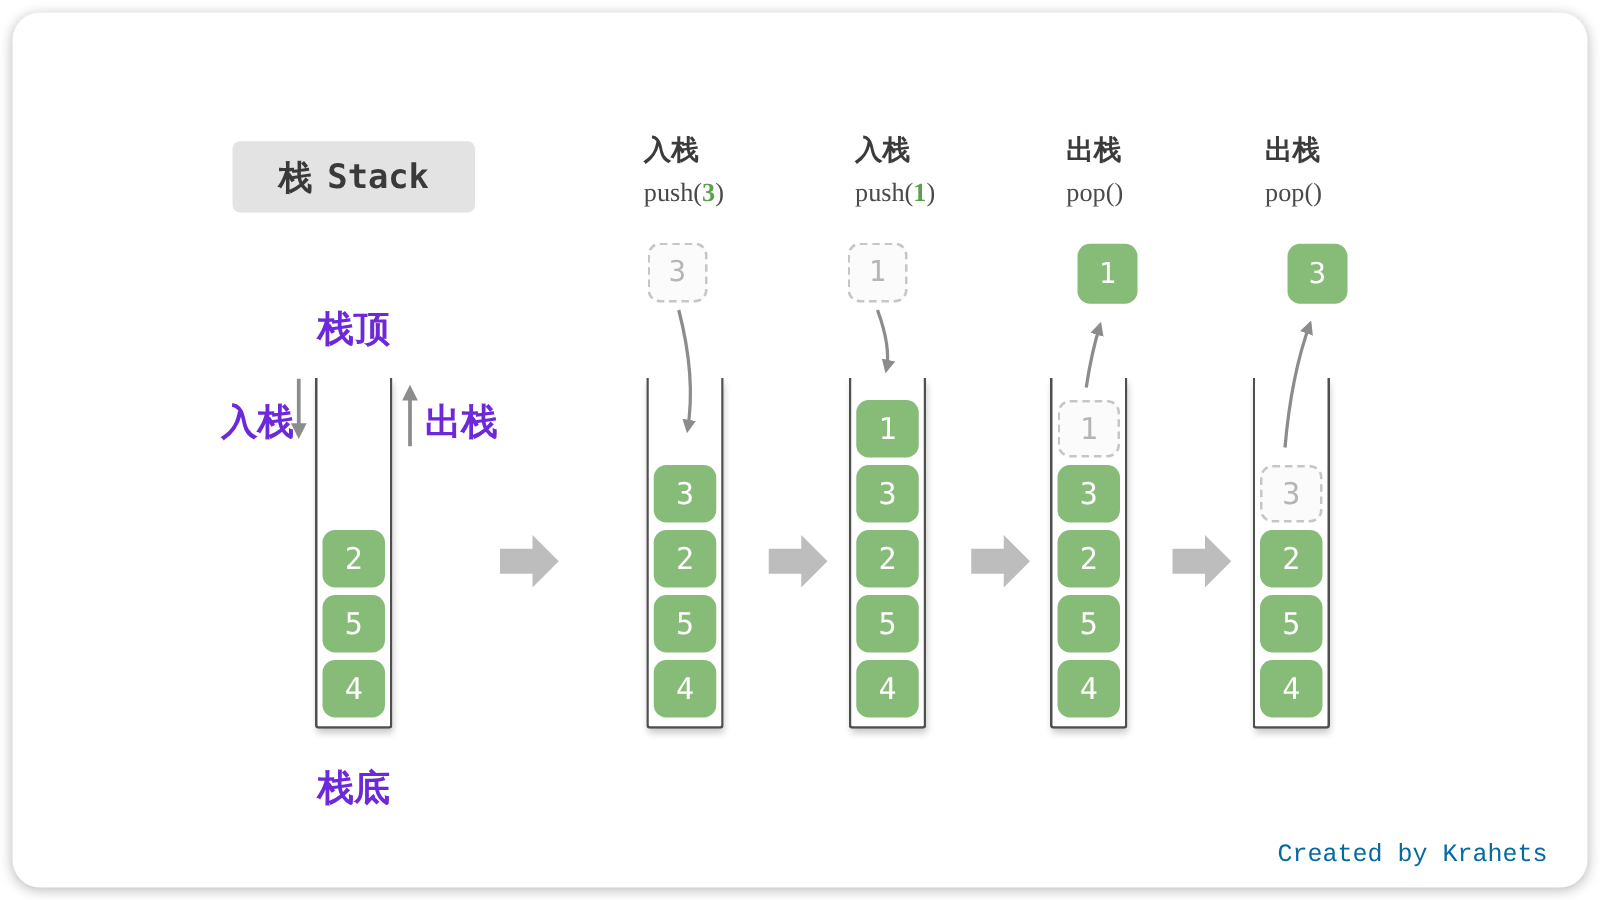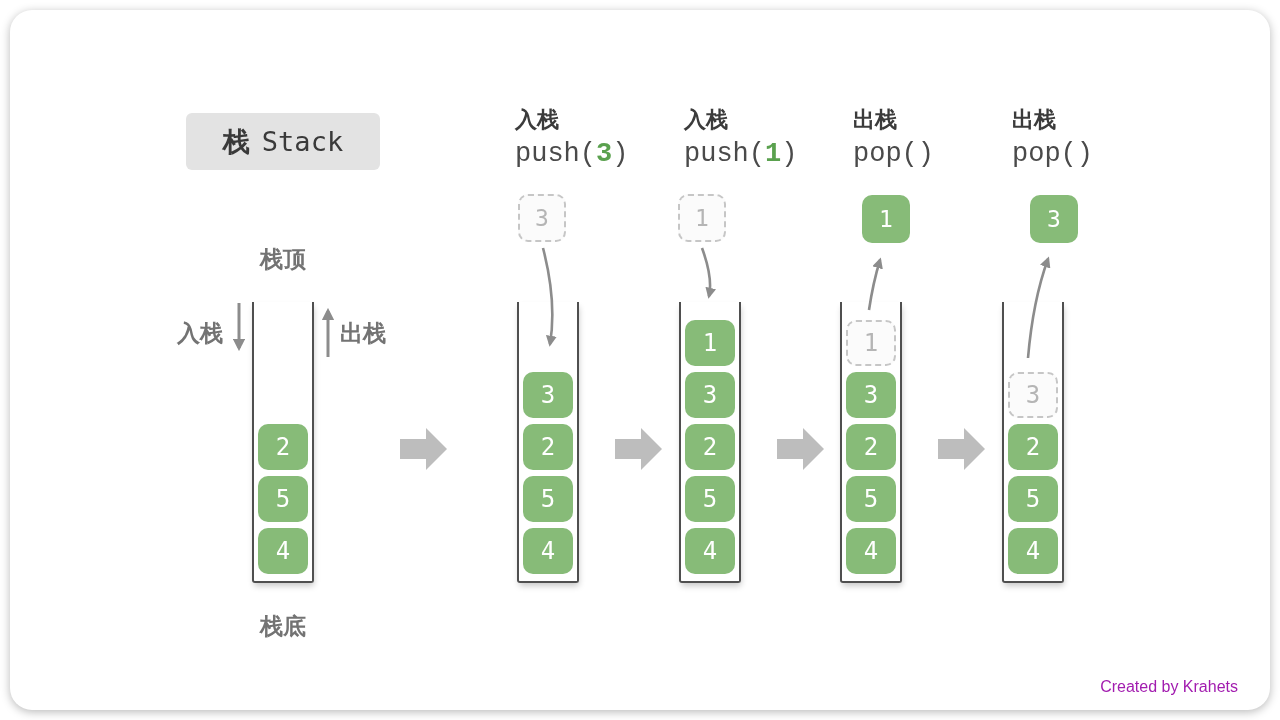--- a/index.html
+++ b/index.html
@@ -13,30 +13,30 @@
     box-shadow:0 2px 10px rgba(0,0,0,0.28);
   }
   
   .title-badge {
     position:absolute; left:186px; top:113px; width:194px; height:57px;
     background:#e3e3e3; border-radius:6px;
     display:flex; align-items:center; justify-content:center; gap:12px;
     font-size:27px; color:#3a3a3a;
   }
   .title-zh { font-weight:700; }
-  .title-en { font-family:"DejaVu Sans Mono", monospace; font-weight:400; }
+  .title-en { font-family:"DejaVu Sans Mono", monospace; font-weight:700; }
 
   
   .op { position:absolute; top:106px; }
   .op .zh { font-size:22px; font-weight:700; color:#3b3b3b; line-height:27px; margin-bottom:8px; }
-  .op .code { font-family:Liberation Mono, monospace; font-size:27px; color:#4a4a4a; line-height:27px; }
+  .op .code { font-family:Liberation Serif, serif; font-size:21px; color:#4a4a4a; line-height:27px; }
   .op .code .arg { color:#5aa14e; font-weight:700; }
 
   
-  .side-label { position:absolute; font-size:23px; font-weight:700; color:#737373; }
+  .side-label { position:absolute; font-size:29px; font-weight:700; color:#6d28d9; }
   .centered { width:100px; text-align:center; }
 
   
   .stack {
     position:absolute; top:302px; width:62px; height:281px; box-sizing:border-box;
     border-left:2px solid #4f4f4f; border-right:2px solid #4f4f4f; border-bottom:2px solid #4f4f4f;
     border-radius:0 0 3px 3px;
     box-shadow:1px 4px 6px -1px rgba(0,0,0,0.22);
     background:#fff;
   }
@@ -57,21 +57,21 @@
     display:flex; align-items:center; justify-content:center;
     font-family:"DejaVu Sans Mono", monospace; font-size:23px; font-weight:500;
   }
   .float-cell.dashed { background:#fbfbfb; border:2px dashed #c6c6c6; color:#b5b5b5; box-sizing:border-box; }
   .float-cell.solid  { background:#87bb78; color:#ffffff; }
 
   .overlay { position:absolute; left:0; top:0; pointer-events:none; }
 
   .credit {
     position:absolute; right:42px; bottom:24px;
-    font-family:Liberation Sans, sans-serif; font-size:16px; color:#a21caf;
+    font-family:Liberation Mono, monospace; font-size:20px; color:#0369a1;
   }
 </style>
 </head>
 <body>
 
 <div class="canvas">
   <div class="card"></div>
 
   <div class="title-badge">
     <span class="title-zh">栈</span>

